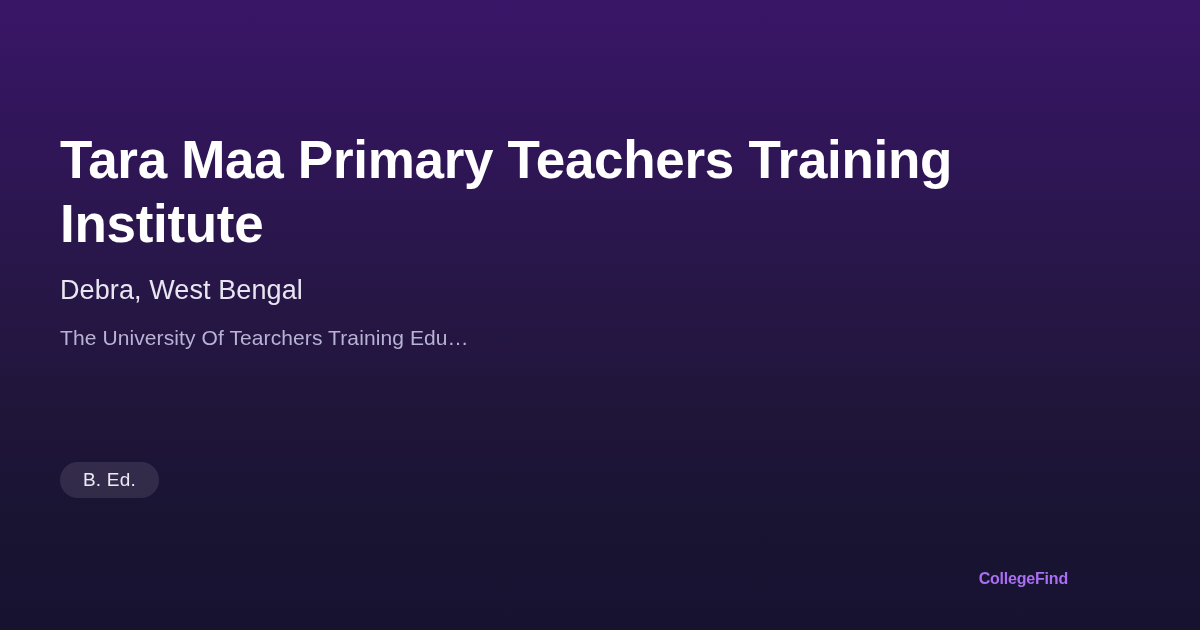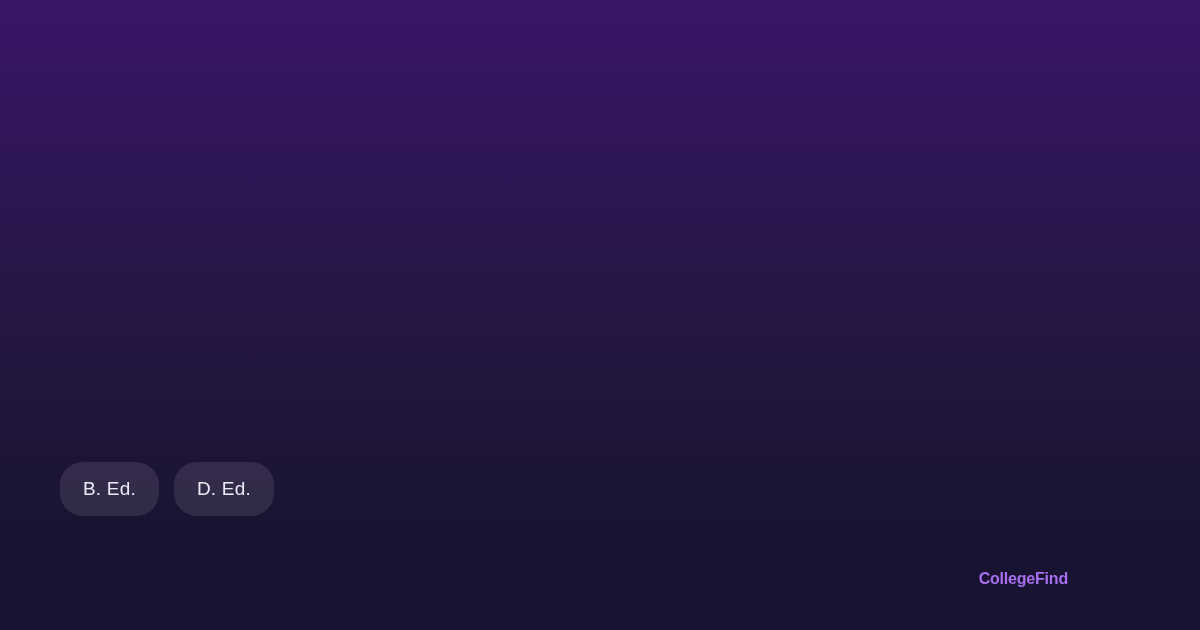--- a/index.html
+++ b/index.html
@@ -72,21 +72,21 @@
     flex-direction: row;
     align-items: center;
     gap: 15px;
   }
 
   .course-tag {
     display: flex;
     align-items: center;
     justify-content: center;
     height: 36px;
-    padding: 9px 23px;
+    padding: 0 23px;
     border-radius: 23px;
     background: rgba(255, 255, 255, 0.10);
     color: #eceaf5;
     font-size: 19px;
     font-weight: 400;
     letter-spacing: 0.2px;
     white-space: nowrap;
   }
 
   .brand-logo {
@@ -97,21 +97,27 @@
     font-weight: 700;
     letter-spacing: -0.2px;
     color: #a870f0;
   }
 </style>
 </head>
 <body>
 
 <div class="og-card">
 
+  <div class="content">
+    <h1 class="college-title">Tara Maa Primary Teachers Training Institute</h1>
+
+    <p class="college-location">Debra, West Bengal</p>
+
+    <p class="college-affiliation">The University Of Tearchers Training Edu…</p>
+  </div>
 
   <div class="course-tags">
     <span class="course-tag">B. Ed.</span>
-    <span class="course-tag">D. Ed.</span>
   </div>
 
   <div class="brand-logo">CollegeFind</div>
 
 </div>
 
 </body></html>

